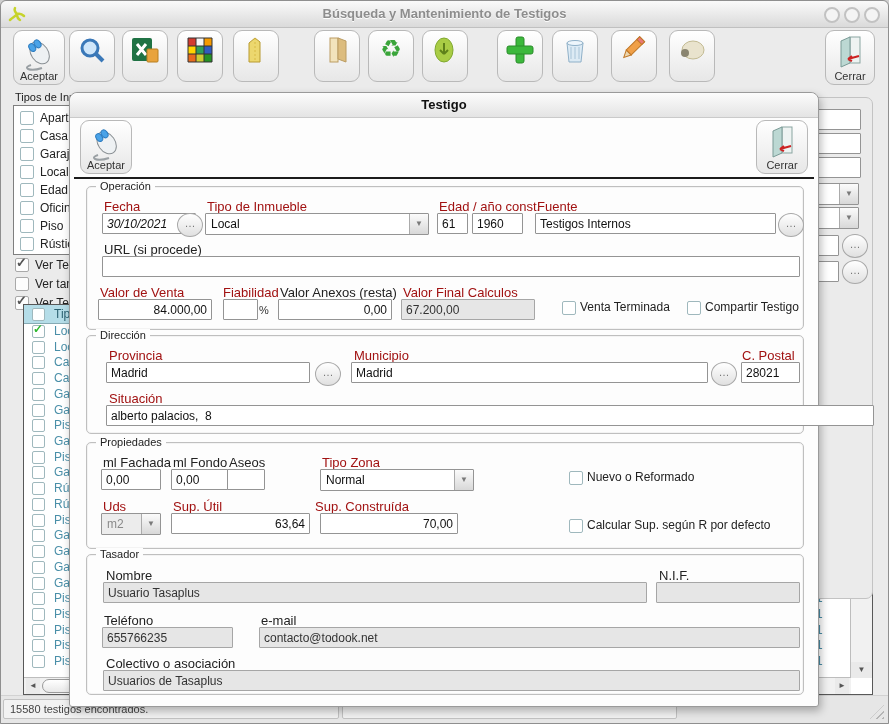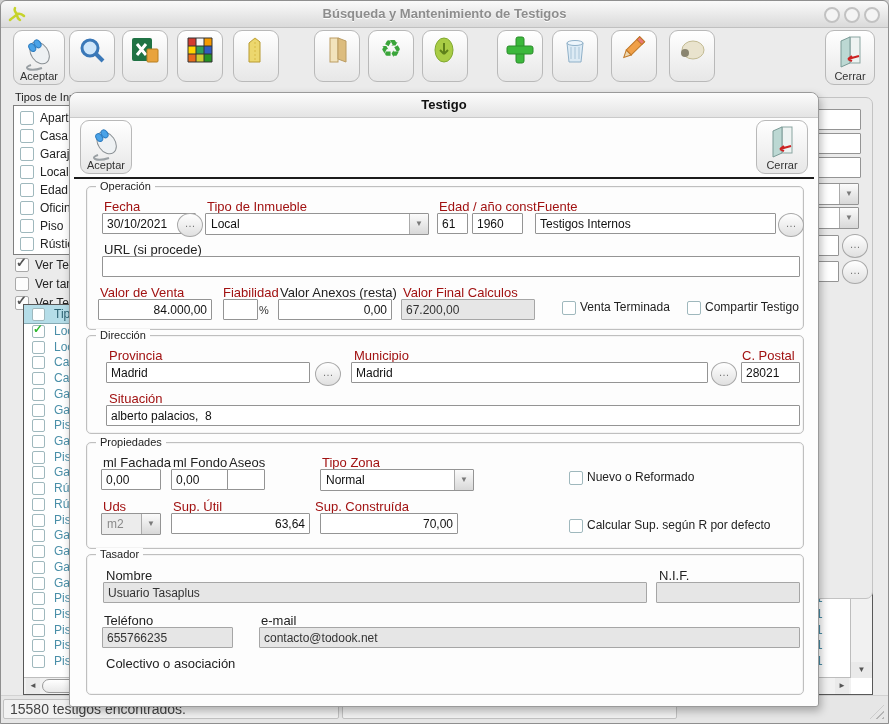--- a/index.html
+++ b/index.html
@@ -71,21 +71,21 @@
   .vscroll{position:absolute;right:0;top:0;width:21px;bottom:16px;background:#f1f1f1;border-left:1px solid #bdbdbd;}
   .hscroll{position:absolute;left:0;bottom:0;height:16px;right:21px;background:#f1f1f1;border-top:1px solid #bdbdbd;}
   .sc-btn{position:absolute;background:#eaeaea;color:#555;font-size:8px;text-align:center;cursor:pointer;}
   .sc-thumb{position:absolute;background:linear-gradient(#ffffff,#e8e8e8);border:1px solid #9a9a9a;border-radius:8px;cursor:grab;}
   
   .right-grp{position:absolute;left:700px;top:96px;width:170px;height:500px;border:1px solid #c3c3c3;
     border-radius:7px;background:#ebebeb;}
   
   .statusbar{position:absolute;left:0;right:0;bottom:0;height:27px;background:#e6e6e6;border-top:1px solid #d2d2d2;}
   .st-panel{position:absolute;top:3px;height:20px;background:#f2f2f2;border:1px solid #c2c2c2;border-radius:2px;
-    font-size:14px;color:#444;line-height:19px;padding-left:6px;box-sizing:border-box;}
+    font-size:11px;color:#444;line-height:19px;padding-left:6px;box-sizing:border-box;}
   .grip{position:absolute;right:4px;bottom:4px;width:14px;height:14px;
     background:repeating-linear-gradient(135deg,#b5b5b5 0 1.5px,transparent 1.5px 4.5px);
     clip-path:polygon(100% 0,100% 100%,0 100%);cursor:nwse-resize;}
   
   .dialog{position:absolute;left:68px;top:55px;width:748px;height:613px;background:#fdfdfd;
     border:1px solid #9a9a9a;border-radius:8px 8px 3px 3px;box-shadow:2px 4px 8px rgba(0,0,0,.28);z-index:10;margin-top:36px;}
   .dlg-titlebar{position:absolute;left:0;top:0;right:0;height:24px;background:linear-gradient(#fcfcfc,#e4e4e4);
     border-bottom:1px solid #cacaca;border-radius:8px 8px 0 0;}
   .dlg-title{position:absolute;left:0;right:0;top:4px;text-align:center;font-size:13px;font-weight:bold;color:#111;}
   .dlg-btn{position:absolute;width:52px;height:54px;background:linear-gradient(#ffffff,#e7e7e7);
@@ -476,21 +476,21 @@
         <path d="M16 2 L7 6 v26 l9 -4 z" fill="#bcd8d3" stroke="#7a9a96"></path>
         <path d="M25 21 l-11 3 m0 0 l4 -3 m-4 3 l4 2" stroke="#cc2222" stroke-width="2" fill="none"></path>
       </svg>
       <div class="tb-lbl">Cerrar</div>
     </div>
     <div class="dlg-sep"></div>
 
     <div class="grp" style="left:16px;top:93px;width:716px;height:142px;">
       <span class="legend">Operación</span>
       <span class="lbl red" style="left:17px;top:12px;">Fecha</span>
-      <input class="inp" style="left: 15px; top: 26px; width: 94px;" value="30/10/2021">
+      <input class="inp" style="left: 15px; top: 26px; width: 94px; font-style: italic;" value="30/10/2021">
       <div class="ell" style="left:90px;top:26px;">…</div>
       <span class="lbl red" style="left:120px;top:12px;">Tipo de Inmueble</span>
       <div class="dd" style="left:118px;top:26px;width:224px;">
         <span class="dd-txt">Local</span>
         <span class="dd-btn">▼</span>
       </div>
       <span class="lbl red" style="left:352px;top:12px;">Edad / año const.</span>
       <input class="inp" style="left: 350px; top: 26px; width: 31px;" value="61">
       <input class="inp" style="left: 385px; top: 26px; width: 51px;" value="1960">
       <span class="lbl red" style="left:450px;top:12px;">Fuente</span>
@@ -517,21 +517,21 @@
       <span class="legend">Dirección</span>
       <span class="lbl red" style="left:22px;top:12px;">Provincia</span>
       <input class="inp" style="left: 19px; top: 26px; width: 204px;" value="Madrid">
       <div class="ell" style="left:228px;top:26px;">…</div>
       <span class="lbl red" style="left:267px;top:12px;">Municipio</span>
       <input class="inp" style="left: 264px; top: 26px; width: 357px;" value="Madrid">
       <div class="ell" style="left:624px;top:26px;">…</div>
       <span class="lbl red" style="left:655px;top:12px;">C. Postal</span>
       <input class="inp" style="left: 654px; top: 26px; width: 59px;" value="28021">
       <span class="lbl red" style="left:22px;top:55px;">Situación</span>
-      <input class="inp" style="left: 19px; top: 69px; width: 694px;" value="alberto palacios,  8">
+      <input class="inp" style="left: 19px; top: 69px; width: 768px;" value="alberto palacios,  8">
     </div>
 
     <div class="grp" style="left:16px;top:349px;width:716px;height:105px;">
       <span class="legend">Propiedades</span>
       <span class="lbl" style="left:16px;top:12px;">ml Fachada</span>
       <input class="inp" style="left: 14px; top: 26px; width: 60px;" value="0,00">
       <span class="lbl" style="left:86px;top:12px;">ml Fondo</span>
       <input class="inp" style="left: 84px; top: 26px; width: 58px;" value="0,00">
       <span class="lbl" style="left:142px;top:12px;">Aseos</span>
       <input class="inp" style="left: 140px; top: 26px; width: 38px;" value="">
@@ -559,16 +559,17 @@
       <span class="legend">Tasador</span>
       <span class="lbl" style="left:19px;top:13px;">Nombre</span>
       <input class="inp dis" style="left: 16px; top: 27px; width: 544px;" value="Usuario Tasaplus">
       <span class="lbl" style="left:572px;top:13px;">N.I.F.</span>
       <input class="inp dis" style="left: 569px; top: 27px; width: 144px;" value="">
       <span class="lbl" style="left:17px;top:58px;">Teléfono</span>
       <input class="inp dis" style="left: 15px; top: 72px; width: 131px;" value="655766235">
       <span class="lbl" style="left:174px;top:58px;">e-mail</span>
       <input class="inp dis" style="left: 172px; top: 72px; width: 541px;" value="contacto@todook.net">
       <span class="lbl" style="left:19px;top:101px;">Colectivo o asociación</span>
+      <input class="inp dis" style="left: 16px; top: 115px; width: 697px;" value="Usuarios de Tasaplus">
     </div>
   </div>
 
 </div>
 
 </body></html>

